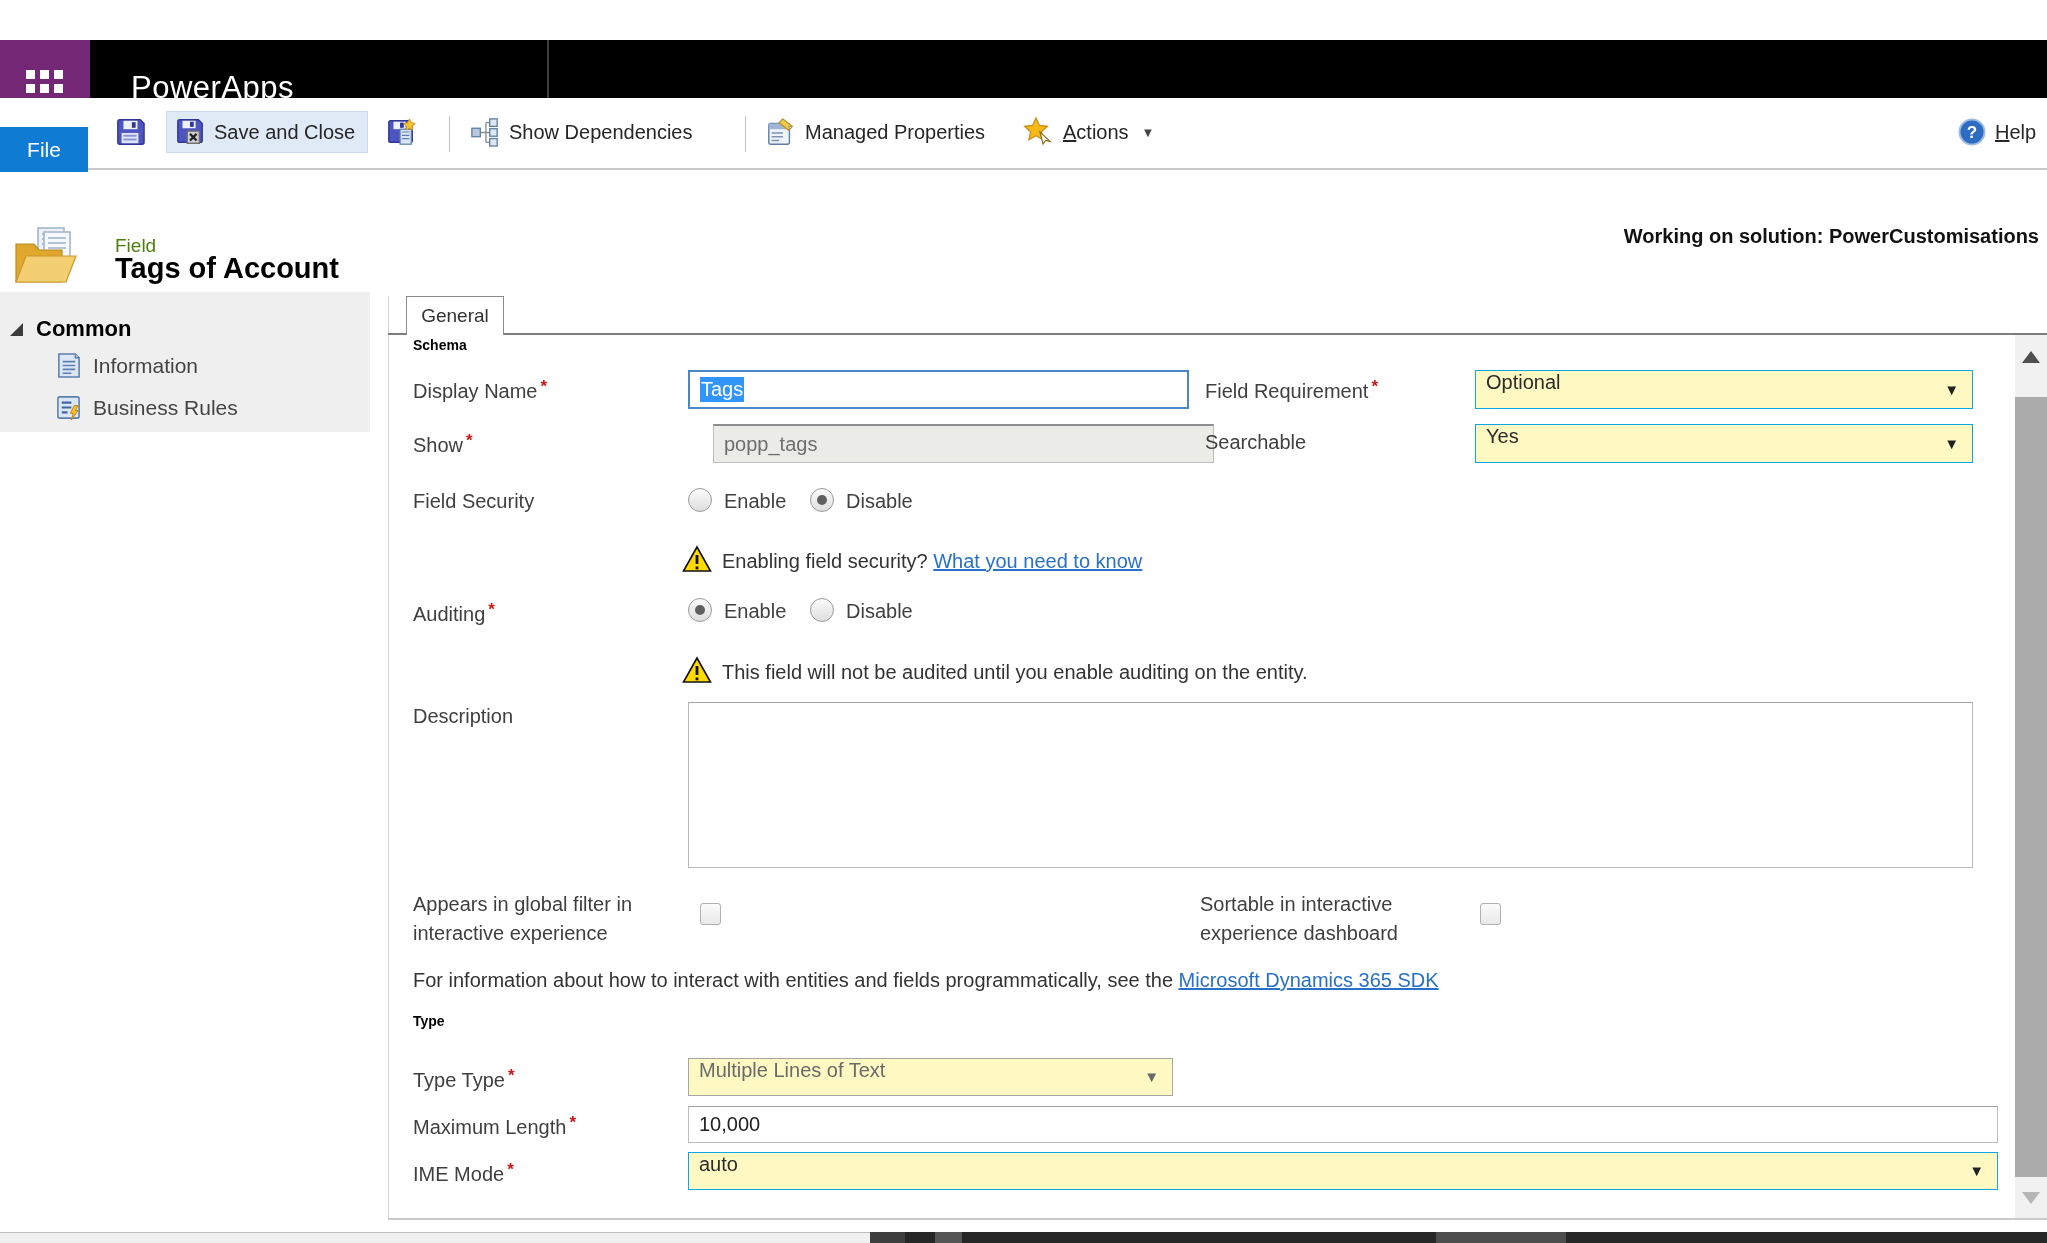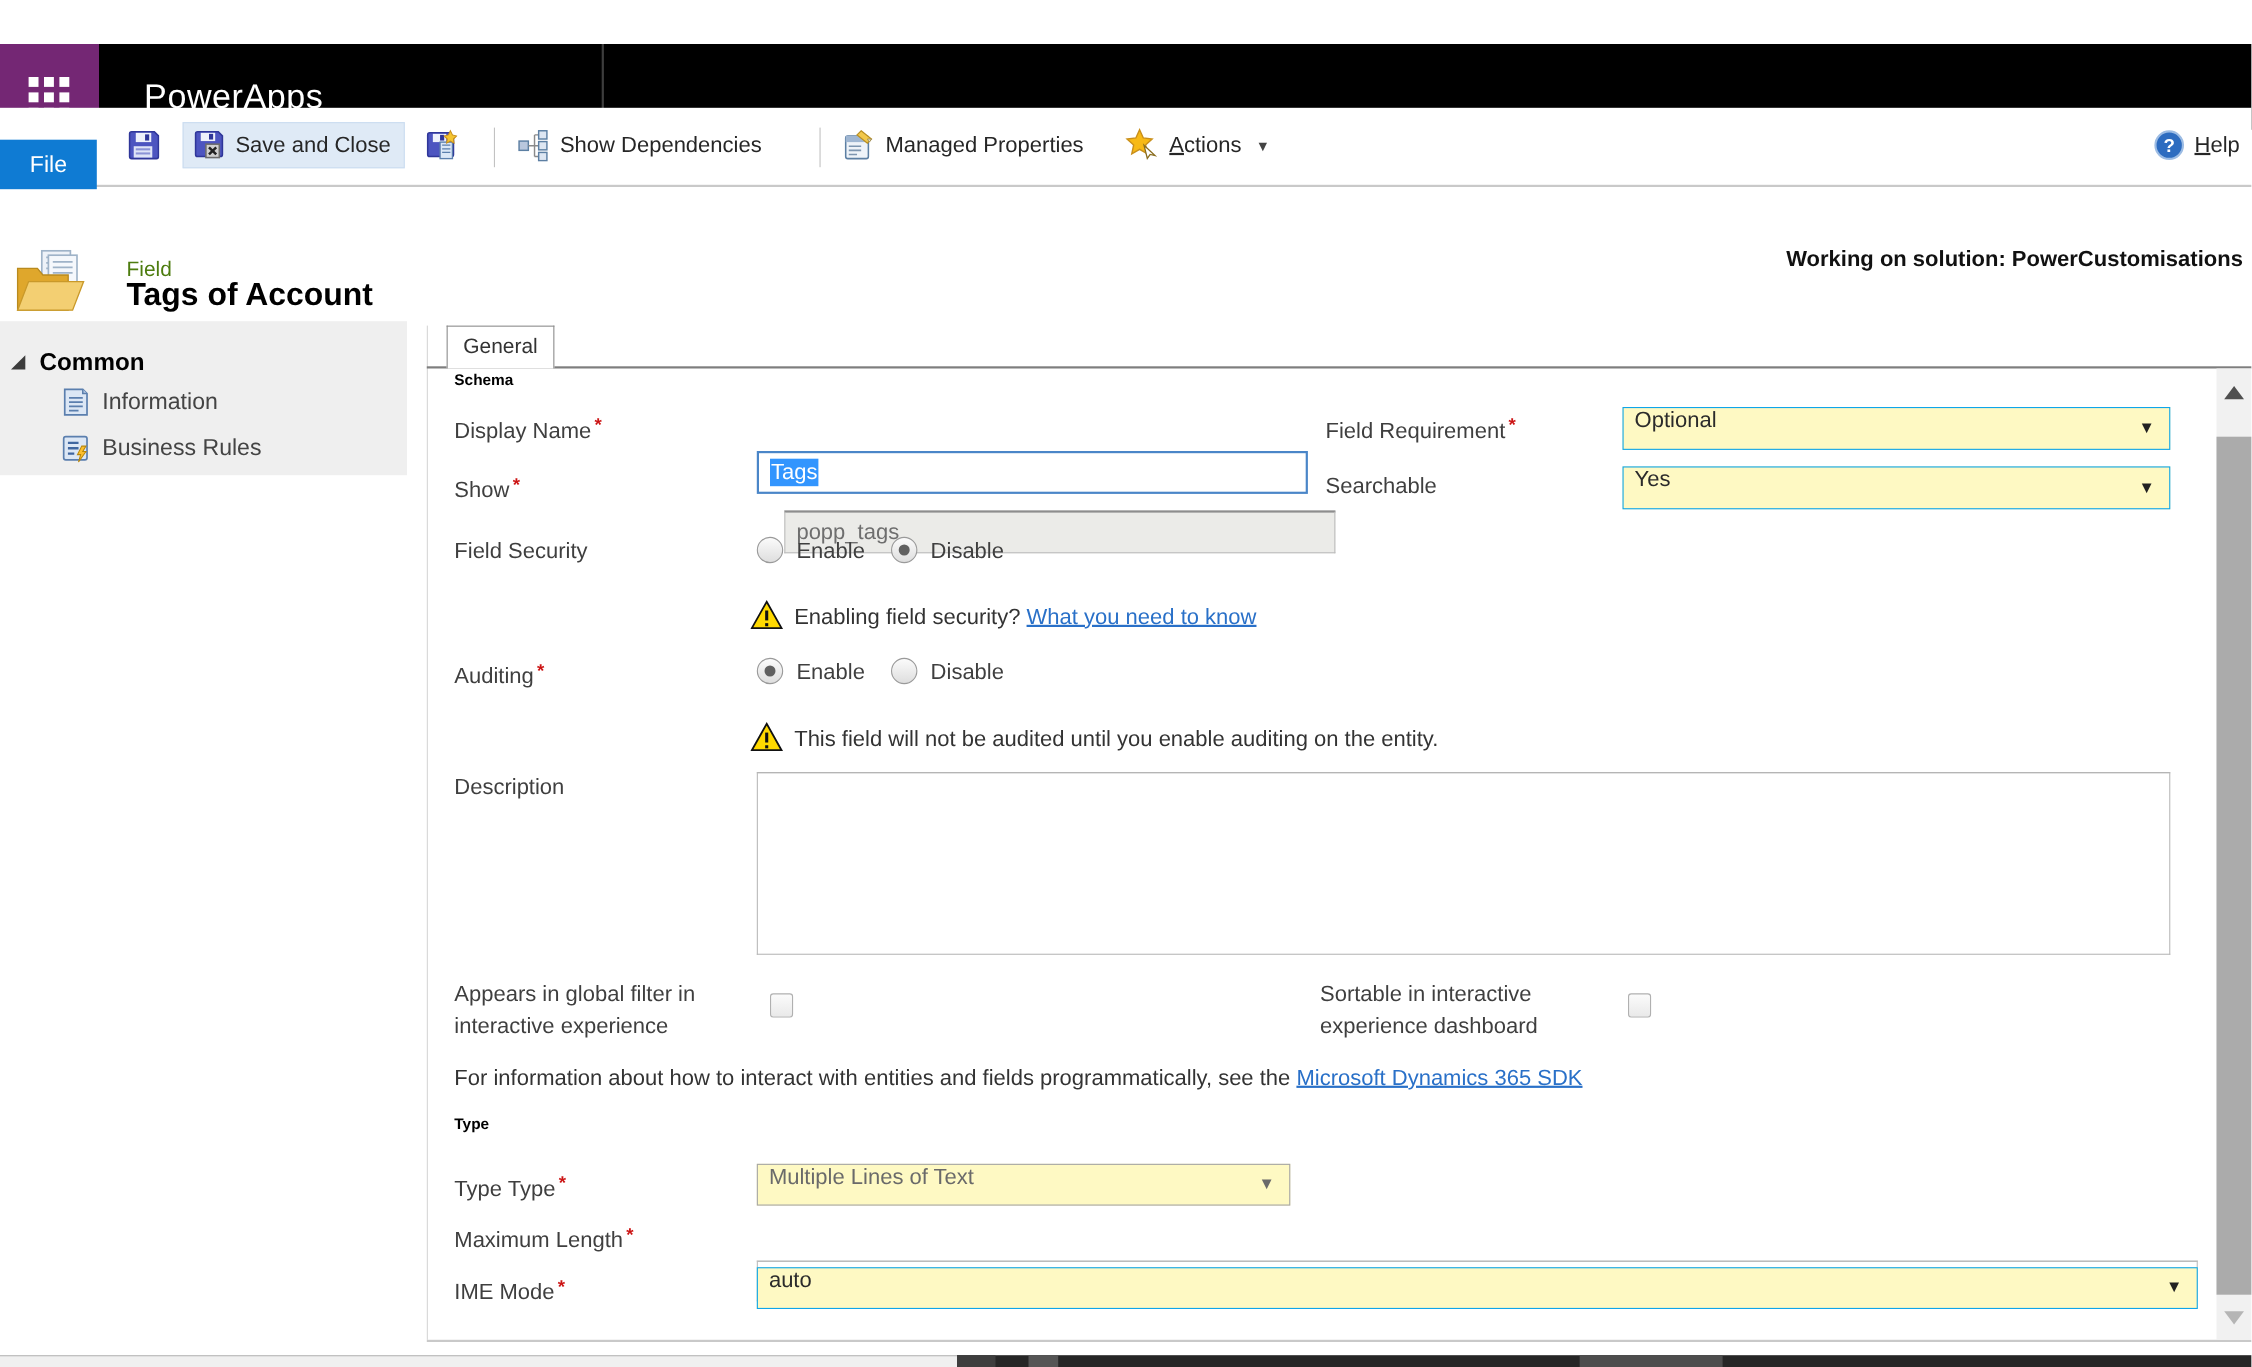--- a/index.html
+++ b/index.html
@@ -45,21 +45,21 @@
   .tabline { position:absolute; left:388px; top:333px; width:1659px; height:2px; background:#7e7e7e; }
   .tab { position:absolute; left:406px; top:296px; width:98px; height:39px; background:#fff; z-index:2;
     border:1px solid #8c8c8c; border-bottom:none; font-size:19px; color:#333;
     display:flex; align-items:flex-start; justify-content:center; padding-top:8px; cursor:pointer; }
 
   .section-h { position:absolute; font-size:14px; font-weight:bold; color:#000; }
   .lbl { position:absolute; font-size:20px; color:#3f3f3f; white-space:nowrap; }
   .req { color:#cc1414; font-size:17px; vertical-align:6px; margin-left:3px; font-weight:bold; }
 
   .tinput { position:absolute; background:#fff; border:1px solid #b3b3b3; font-size:20px; color:#222;
-    display:flex; align-items:center; padding:0 10px; cursor:text;margin-top:40px; }
+    display:flex; align-items:center; padding:0 10px; cursor:text; }
   .tinput.focused { border:2px solid #4a86c8; }
   .tinput .sel { background:#3295fe; color:#fff; padding:1px 1px; }
   .tinput.disabled { background:#ebebe8; color:#6e6e6e; border-color:#bdbdbd; border-top:2px solid #8d8d8d; cursor:default; }
 
   .tselect { position:absolute; background:#fef9c3; border:1px solid #0ea5e9; font-size:20px; color:#2b2b2b;
     display:flex; padding:0 34px 0 10px; cursor:pointer; }
   .tselect .caret { position:absolute; right:13px; top:50%; transform:translateY(-54%); font-size:15px; color:#222; }
   .tselect.disabled { color:#6a6a6a; border-color:#a6a6a6; cursor:default; }
   .tselect.disabled .caret { color:#6a6a6a; }
 

